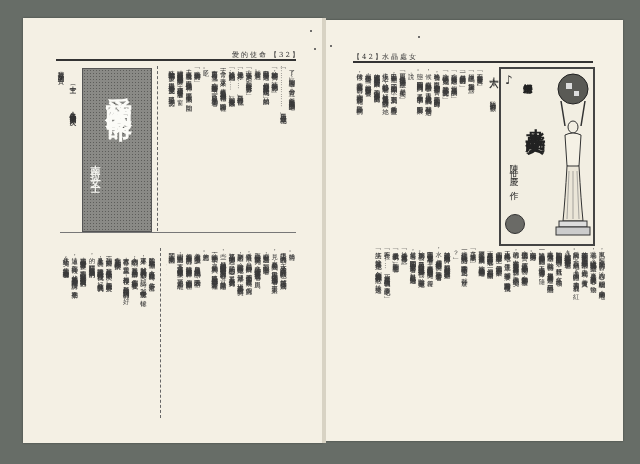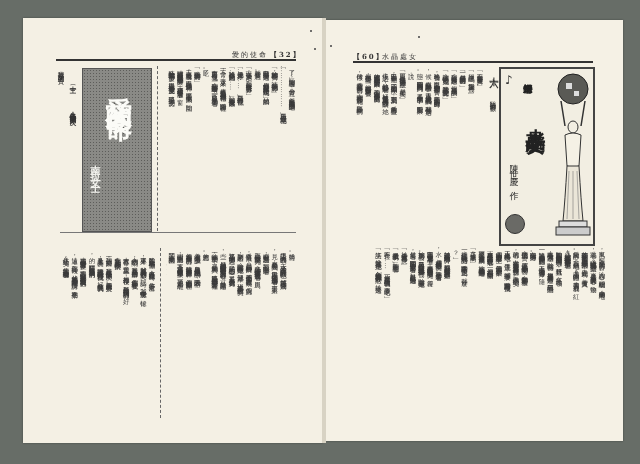--- a/index.html
+++ b/index.html
@@ -14,21 +14,21 @@
     box-shadow: 0 0 2px rgba(0,0,0,0.35);
   }
   .page.left { left:23px; top:18px; width:300px; height:425px; }
   .page.right { left:325px; top:20px; width:298px; height:421px; background:#f5f1e5; }
   .gutter { position:absolute; left:322px; top:18px; width:4px; height:425px; background:#d8d3c4; }
 
   .header-rule { position:absolute; height:2px; background:#333; }
   .header-text {
     position:absolute; font-size:7px; color:#333; letter-spacing:2px; white-space:nowrap;
   }
-  .pnum { font-weight:bold; }
+  .pnum { font-weight:normal; }
 
   .vcol {
     position:absolute;
     writing-mode:vertical-rl;
     font-size:6.4px;
     line-height:8.6px;
     color:#3a3a3a;
     letter-spacing:0.6px;
     overflow:hidden;
   }
@@ -129,21 +129,21 @@
     <div>像走到我八的園來的快樂。</div>
     <div>我們一路歸來，我是人生最快樂的第一次！美麗的園林美景。</div>
     <div>令人又美又愛，她園內笑了我的神情注視我，好像在說笑我們</div>
     <div>的，同時又好像甚麼都來我們的。</div>
     <div>這便我心中覺著好像在夢，我不能不懷疑她真的會有這麼我和你的</div>
     <div>遠遠，你那時候，就就地在我不應寫那樣「打擾詩」，她在禁不</div>
     <div>住格々地笑，使我害羞地紅着臉啊！</div>
   </div>
 
 <div class="header-rule" style="left:353px; top:61px; width:240px;"></div>
-<div class="header-text pnum" style="left:353px; top:52px;">【60】</div>
+<div class="header-text pnum" style="left:353px; top:52px;">【42】</div>
 <div class="header-text" style="left:382px; top:52px;">水晶處女</div>
 
 <div class="vcol" id="rt" style="left:356px; top:68px; width:128px; height:170px;">
     <div>「不知道是什麼道具？」</div>
     <div>「說日是嗎？愛到那裡去！」</div>
     <div>「是一個很好的題目啊！」</div>
     <div>「我自從未有談起過，但這是我應該的！」</div>
     <div>「讀你就快把它完成，給我們嘗々愛的異味！」</div>
     <div>晚餐後，島田又在她們家裡住了一會，當他要告辭回去的時</div>
     <div>候，似乎有點留戀的樣子，玉來再發表她的感觸，我有些惆悵之</div>

